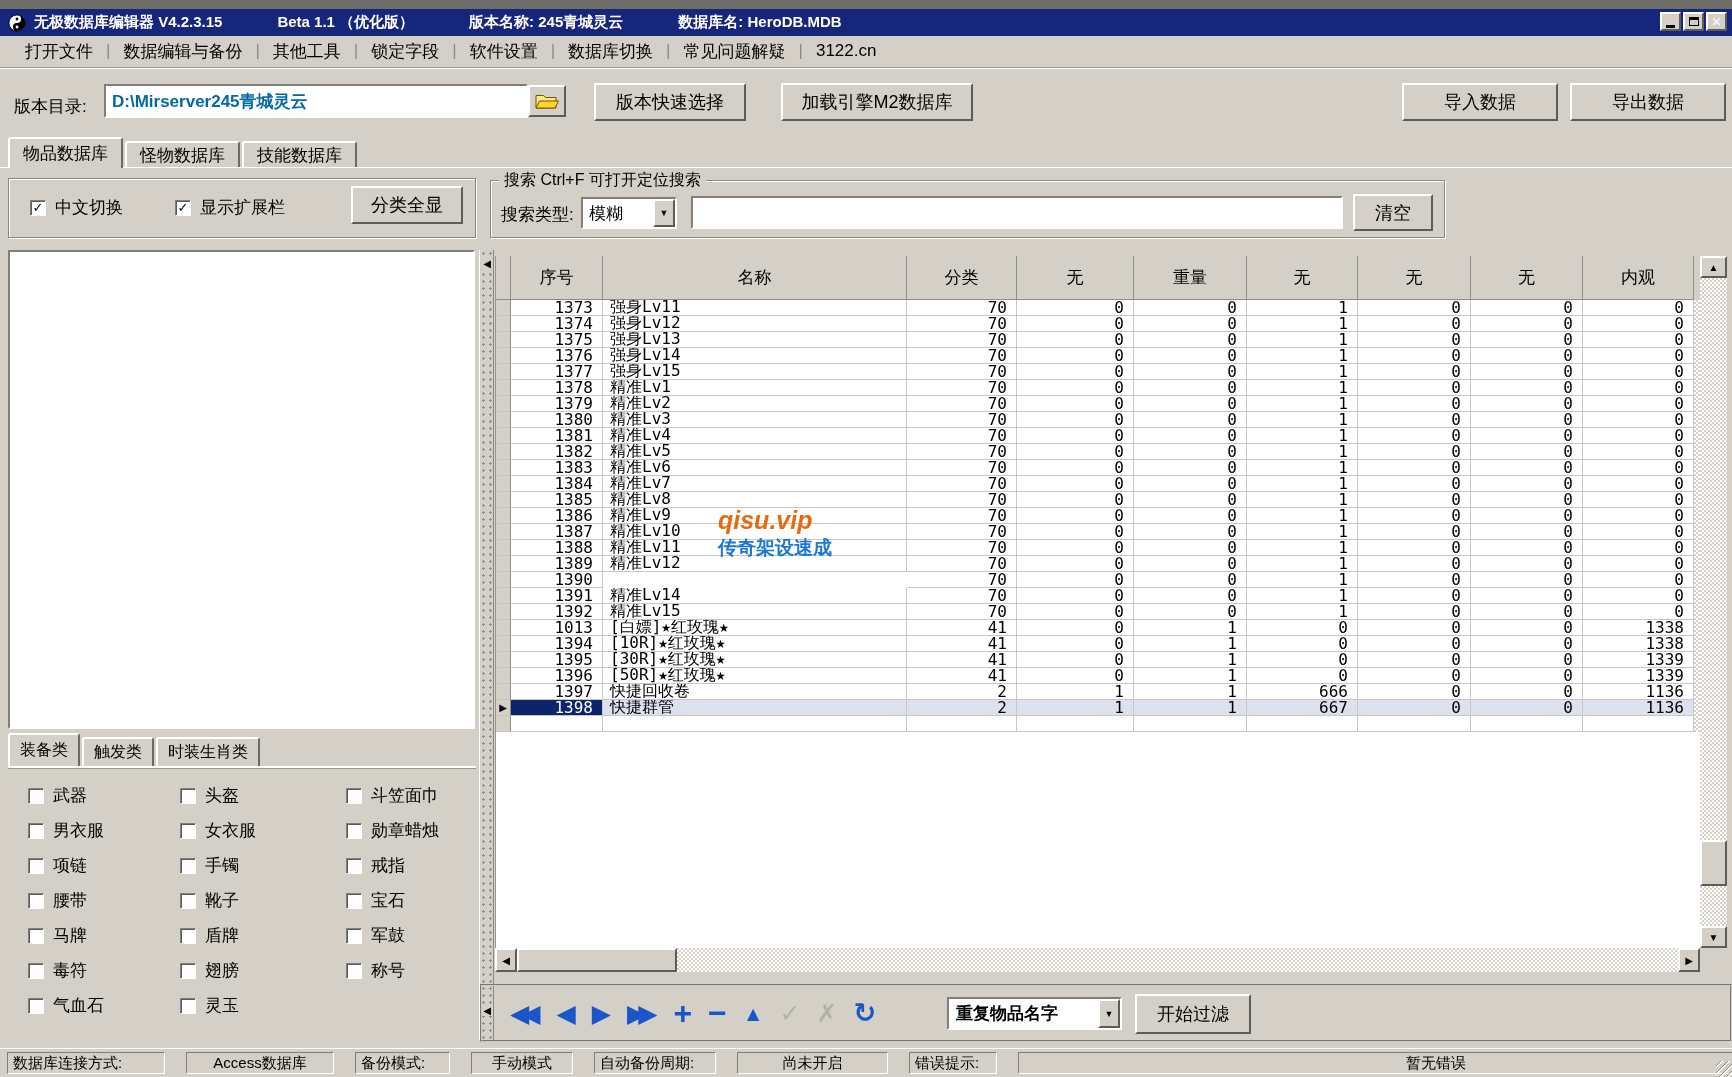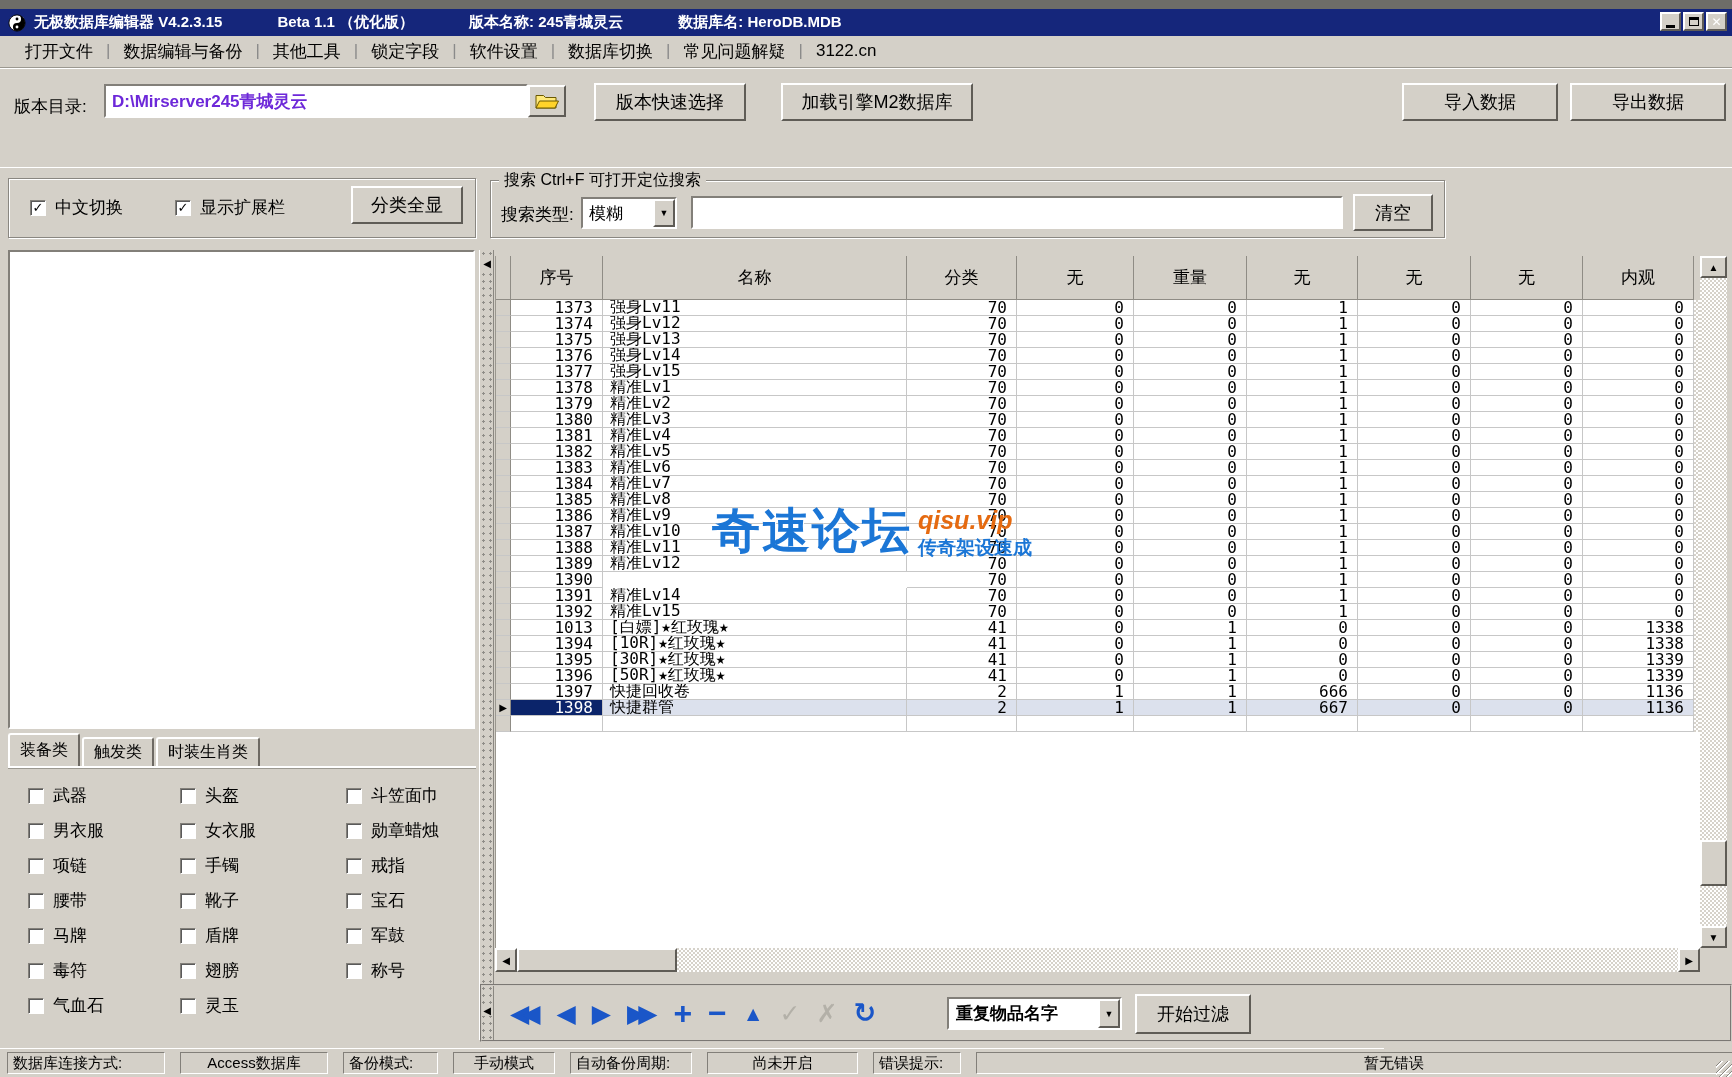--- a/index.html
+++ b/index.html
@@ -20,21 +20,21 @@
 .wbtn{width:21px;height:19px;font-size:12px;font-weight:bold;padding:0}
 #min-glyph{width:9px;height:3px;background:#000;margin-top:9px}
 #max-glyph{width:10px;height:9px;border:1px solid #000;border-top:3px solid #000}
 
 #menubar{left:0;top:36px;width:1732px;height:30px;display:flex;align-items:center;padding-left:12px;font-size:17px}
 .menu-item{padding:0 13px;white-space:nowrap}
 .menu-sep{color:#8a8a8a}
 .hline{left:0;width:1732px;height:2px;border-top:1px solid #9b9890;border-bottom:1px solid #ffffff}
 
 #path-label{left:14px;top:95px;font-size:17px}
-#path-input{left:104px;top:84px;width:424px;height:34px;border:2px solid;border-color:#827f79 #ffffff #ffffff #827f79;background:#fff;color:#6d28d9;font-weight:bold;font-size:17px;padding:0 6px;font-family:"Liberation Sans","DejaVu Sans",sans-serif}
+#path-input{left:104px;top:84px;width:424px;height:34px;border:2px solid;border-color:#827f79 #ffffff #ffffff #827f79;background:#fff;color:#0369a1;font-weight:bold;font-size:17px;padding:0 6px;font-family:"Liberation Sans","DejaVu Sans",sans-serif}
 #folder-btn{left:528px;top:85px;width:38px;height:32px}
 #quick-btn{left:594px;top:83px;width:152px;height:38px}
 #engine-btn{left:781px;top:83px;width:192px;height:38px}
 #import-btn{left:1402px;top:83px;width:156px;height:38px}
 #export-btn{left:1570px;top:83px;width:156px;height:38px}
 
 #db-tabs{left:8px;top:137px;height:31px;display:flex;align-items:flex-end}
 .tab{background:#d4d0c8;border:2px solid;border-color:#fff #6d6963 #d4d0c8 #fff;border-bottom:none;padding:0 13px;height:27px;display:flex;align-items:center;font-size:17px;border-radius:3px 3px 0 0;margin-right:2px;white-space:nowrap}
 .tab.active{height:31px;position:relative;z-index:3}
 #content-line{left:0;top:167px;width:1732px;height:1px;background:#ffffff}
@@ -99,21 +99,21 @@
 .navbtn.dis{color:#b3b0a8}
 .navbtn.dbl{letter-spacing:-8px;padding-right:8px}
 [data-name="insert-record-button"]{font-size:32px}
 [data-name="delete-record-button"]{font-size:32px}
 [data-name="edit-record-button"]{font-size:21px}
 [data-name="refresh-data-button"]{font-size:27px}
 #dup-combo{position:absolute;left:465px;top:11px;width:175px;height:33px;background:#fff;border:2px solid;border-color:#827f79 #ffffff #ffffff #827f79;display:flex;align-items:center}
 #dup-combo .val{flex:1;padding-left:7px;font-size:17px;font-weight:bold;white-space:nowrap}
 #filter-btn{position:absolute;left:653px;top:8px;width:116px;height:40px;font-size:18px}
 
-#statusbar{left:0;top:1048px;width:1384px;height:29px;border-top:1px solid #ffffff;display:flex;align-items:center;gap:15px;padding-left:7px}
+#statusbar{left:0;top:1048px;width:1732px;height:29px;border-top:1px solid #ffffff;display:flex;align-items:center;gap:21px;padding-left:7px}
 .spanel{height:22px;border:1px solid;border-color:#827f79 #ffffff #ffffff #827f79;background:#d4d0c8;display:flex;align-items:center;padding:0 5px;font-size:15px;white-space:nowrap;overflow:hidden}
 .spanel.ctr{justify-content:center}
 #grip{right:0;top:1061px;width:16px;height:16px;background:repeating-linear-gradient(135deg,transparent 0 3px,#8a8781 3px 4px,#ffffff 4px 5px)}
 
 #watermark{left:712px;top:505px;display:flex;align-items:flex-start;z-index:5;pointer-events:none}
 #wm-main{font-size:48px;font-weight:bold;color:#1b76d6;letter-spacing:2px;line-height:1.1;text-shadow:1px 1px 0 #fff}
 #wm-side{margin-left:6px;display:flex;flex-direction:column}
 #wm-site{font-size:25px;font-weight:bold;font-style:italic;color:#e56a10;line-height:1.2}
 #wm-sub{font-size:19px;font-weight:bold;color:#1b76d6;line-height:1.4}
 </style>
@@ -173,20 +173,25 @@
     <svg width="24" height="17" viewBox="0 0 24 17" data-name="folder-icon">
         <path d="M1 15 V2.5 H8.5 L10.5 4.5 H21 V15 Z" fill="#ffe97a" stroke="#6b5900"></path>
         <path d="M1 15 L4.5 8 H23.5 L20 15 Z" fill="#ffd32a" stroke="#6b5900"></path>
       </svg>
   </span>
   <span id="quick-btn" class="abs btn" data-name="version-quick-select-button">版本快速选择</span>
   <span id="engine-btn" class="abs btn" data-name="load-engine-db-button">加载引擎M2数据库</span>
   <span id="import-btn" class="abs btn" data-name="import-data-button">导入数据</span>
   <span id="export-btn" class="abs btn" data-name="export-data-button">导出数据</span>
 
+  <div id="db-tabs" class="abs" data-name="database-tabs">
+      <div class="tab active" data-name="db-tab">物品数据库</div>
+      <div class="tab" data-name="db-tab">怪物数据库</div>
+      <div class="tab" data-name="db-tab">技能数据库</div>
+    </div>
   <div id="content-line" class="abs" data-name="divider"></div>
 
   <div id="opt-box" class="abs etchbox" data-name="options-groupbox"></div>
   <div id="opt-cb1" class="abs cbrow" data-name="chinese-toggle-checkbox">
     <span class="cb" data-name="checkbox-icon">✓</span>
     <span data-name="chinese-toggle-label">中文切换</span>
   </div>
   <div id="opt-cb2" class="abs cbrow" data-name="show-extended-checkbox">
     <span class="cb" data-name="checkbox-icon">✓</span>
     <span data-name="show-extended-label">显示扩展栏</span>
@@ -665,21 +670,20 @@
           <div class="td num" data-name="table-cell" style="width: 111px; flex: 0 0 111px;"></div>
           <div class="td num" data-name="table-cell" style="width: 113px; flex: 0 0 113px;"></div>
           <div class="td num" data-name="table-cell" style="width: 112px; flex: 0 0 112px;"></div>
           <div class="td num" data-name="table-cell" style="width: 111px; flex: 0 0 111px;"></div>
           <div class="td fill" data-name="row-filler"></div>
         </div>
       </div>
   </div>
 
   <div id="watermark" class="abs" data-name="watermark">
-    <span id="wm-main" data-name="watermark-title">奇速论坛</span>
     <span id="wm-side">
       <span id="wm-site" data-name="watermark-site">qisu.vip</span>
       <span id="wm-sub" data-name="watermark-subtitle">传奇架设速成</span>
     </span>
   </div>
 
   <div id="vscroll" class="abs track" data-name="vertical-scrollbar">
     <span id="vs-up" class="btn" data-name="scroll-up-icon">▲</span>
     <span id="vs-thumb" class="raised" data-name="vertical-scroll-thumb"></span>
     <span id="vs-down" class="btn" data-name="scroll-down-icon">▼</span>

